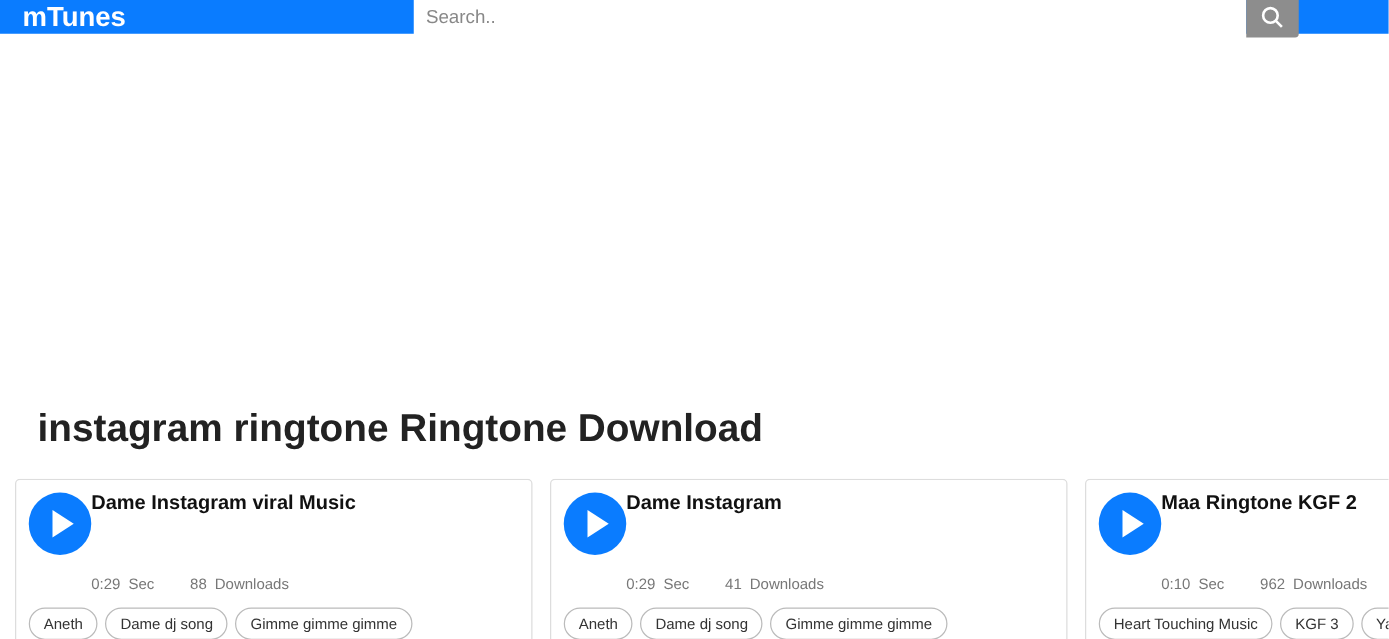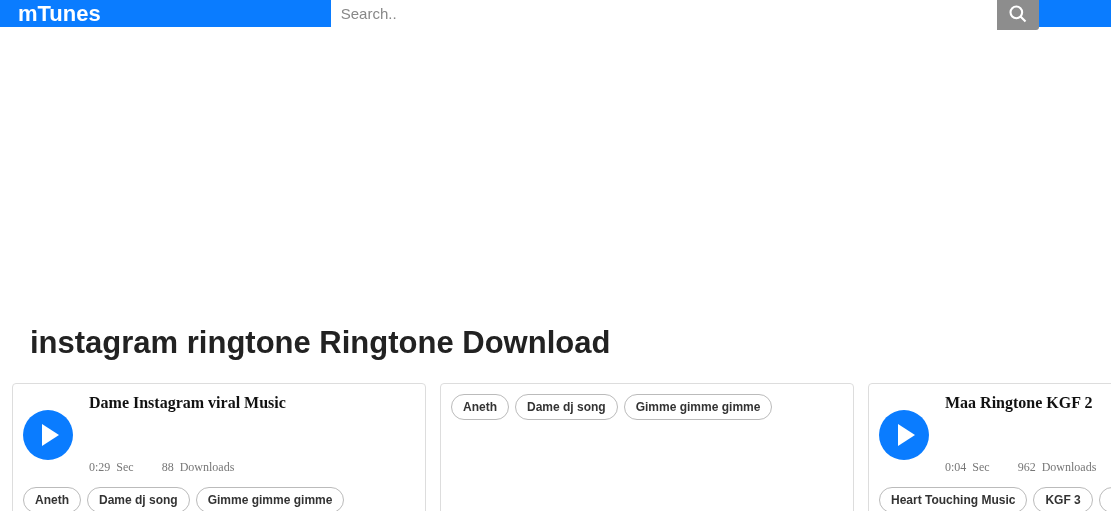--- a/index.html
+++ b/index.html
@@ -73,24 +73,22 @@
       border-radius: 4px;
       padding: 10px 10px 12px 10px;
       min-width: 414px;
       flex-shrink: 0;
     }
     .card:nth-child(3) {
       min-width: 260px;
     }
     .card-top {
       display: flex;
-      align-items: center;
-      gap: 16px;
+      gap: 0;
       margin-bottom: 12px;
-      font-family: Liberation Serif, serif;
     }
     .play-btn {
       width: 50px;
       height: 50px;
       background: #0a7cff;
       border-radius: 50%;
       display: flex;
       align-items: center;
       justify-content: center;
       cursor: pointer;
@@ -128,21 +126,20 @@
       flex-wrap: nowrap;
     }
     .tag {
       border: 1px solid #bbb;
       border-radius: 14px;
       padding: 5px 11px;
       font-size: 12px;
       color: #333;
       cursor: pointer;
       white-space: nowrap;
-      font-weight: bold;
     }
   </style>
 </head>
 <body>
 
 <div class="header">
   <div class="logo">mTunes</div>
   <div class="search-wrap">
     <input class="search-input" type="text" placeholder="Search.." style="">
     <button class="search-btn">
@@ -177,36 +174,51 @@
       </div>
     </div>
     <div class="tags">
       <span class="tag">Aneth</span>
       <span class="tag">Dame dj song</span>
       <span class="tag">Gimme gimme gimme</span>
     </div>
   </div>
 
   <div class="card">
+    <div class="card-top">
+      <div class="play-btn">
+        <div class="play-triangle"></div>
+      </div>
+      <div>
+        <div class="card-title">Dame Instagram</div>
+        <div class="card-meta">
+          <span>0:29</span>
+          <span>Sec</span>
+          <span class="meta-gap"></span>
+          <span>41</span>
+          <span>Downloads</span>
+        </div>
+      </div>
+    </div>
     <div class="tags">
       <span class="tag">Aneth</span>
       <span class="tag">Dame dj song</span>
       <span class="tag">Gimme gimme gimme</span>
     </div>
   </div>
 
   <div class="card">
     <div class="card-top">
       <div class="play-btn">
         <div class="play-triangle"></div>
       </div>
       <div>
         <div class="card-title">Maa Ringtone KGF 2</div>
         <div class="card-meta">
-          <span>0:04</span>
+          <span>0:10</span>
           <span>Sec</span>
           <span class="meta-gap"></span>
           <span>962</span>
           <span>Downloads</span>
         </div>
       </div>
     </div>
     <div class="tags">
       <span class="tag">Heart Touching Music</span>
       <span class="tag">KGF 3</span>

